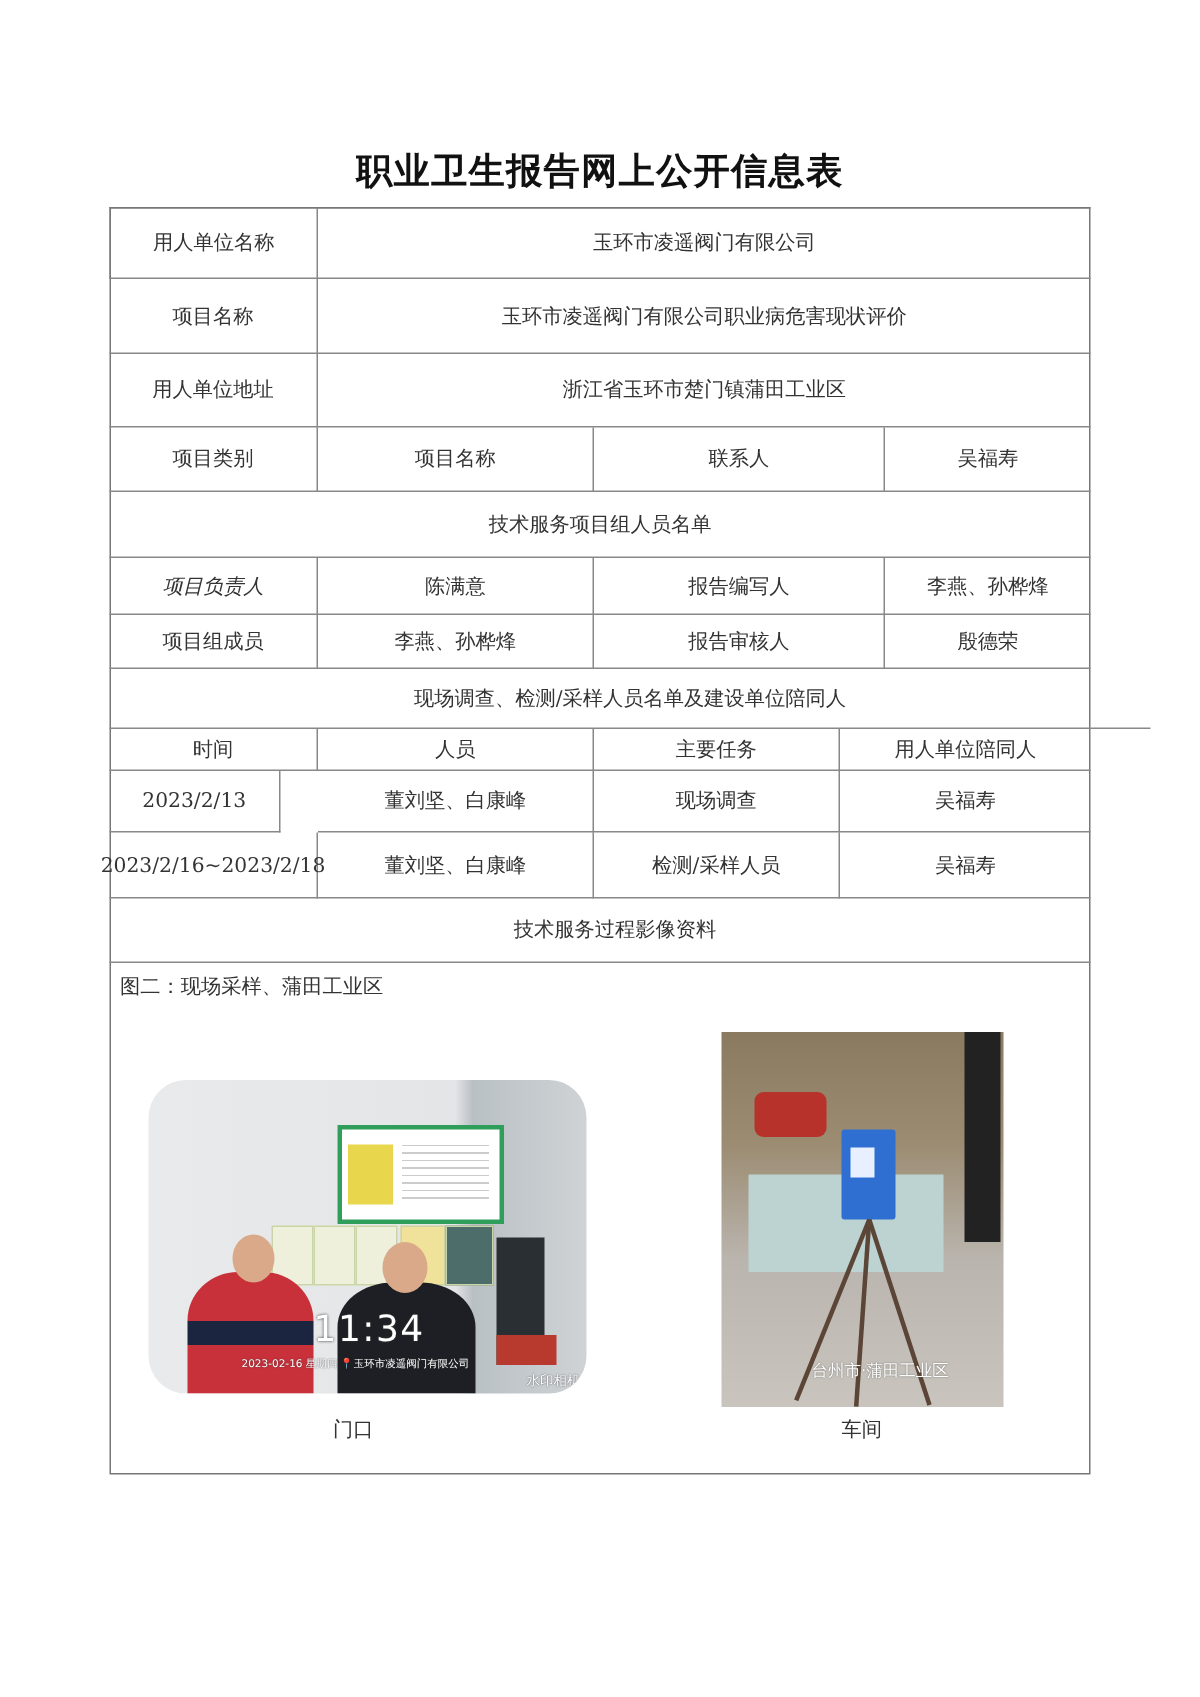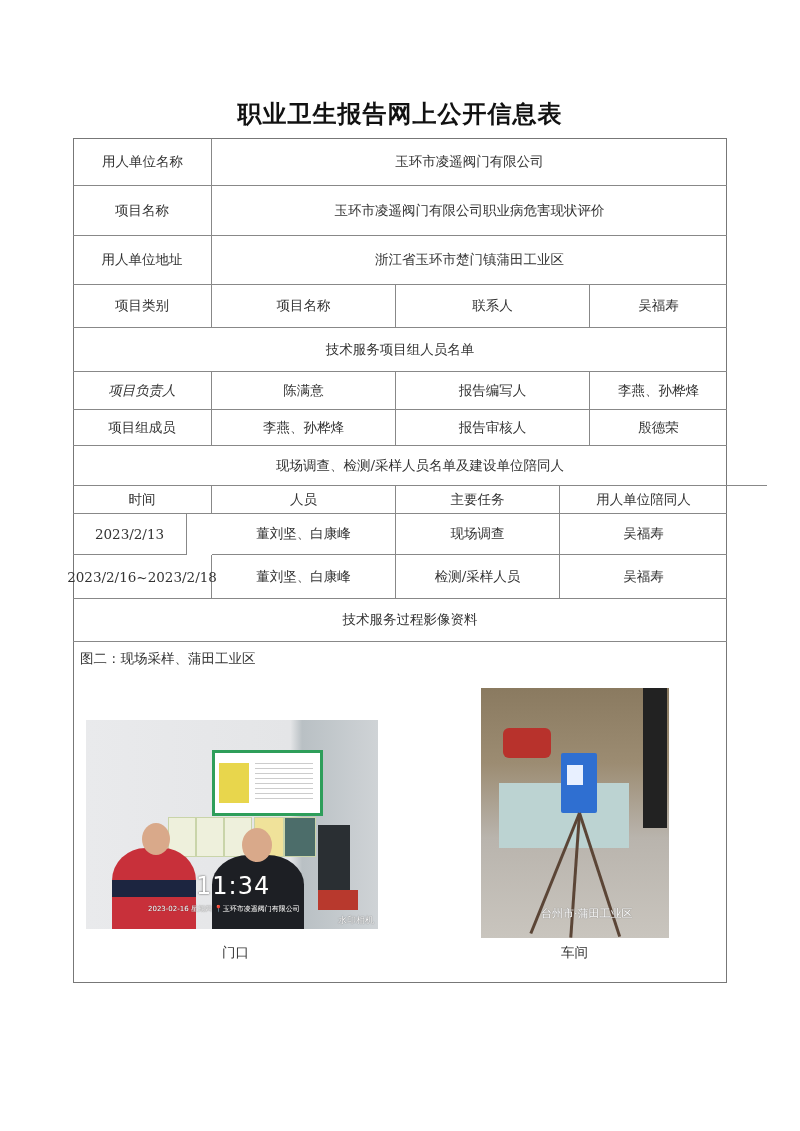--- a/index.html
+++ b/index.html
@@ -9,22 +9,22 @@
            font-family: "DejaVu Sans", "Liberation Sans", sans-serif; font-weight: bold;
            font-size: 24px; color: #111; letter-spacing: 1px; }
   .frame { position: absolute; left: 73px; top: 138px; width: 654px; height: 845px;
            border: 1px solid #777; box-sizing: border-box; }
   .cell { position: absolute; box-sizing: border-box; display: flex; align-items: center;
           justify-content: center; font-size: 13.5px; color: #333; text-align: center;
           border-right: 1px solid #888; border-bottom: 1px solid #888; }
   .noright { border-right: none; }
   .caption-block { position: absolute; left: 80px; top: 647px; font-size: 13.5px; color: #333; line-height: 22px; }
   .photo { position: absolute; overflow: hidden; }
-  .photo1 { left: 86px; top: 720px; width: 292px; height: 209px;
-            background: linear-gradient(90deg, #e9eaec 0%, #e4e5e7 70%, #b9c0c4 74%, #cfd3d6 100%); }
+  .photo1 { left: 99px; top: 720px; width: 292px; height: 209px;
+            background: linear-gradient(90deg, #e9eaec 0%, #e4e5e7 70%, #b9c0c4 74%, #cfd3d6 100%); border-radius: 25px; }
   .photo2 { left: 481px; top: 688px; width: 188px; height: 250px;
             background: linear-gradient(180deg, #8a7a60 0%, #9c8c72 30%, #b9b4ad 60%, #c9c5be 100%); }
   .photo-label { position: absolute; font-size: 13.5px; color: #333; }
   .board { position: absolute; left: 126px; top: 30px; width: 105px; height: 60px; background: #fff;
            border: 3px solid #2e9e5a; }
   .board .map { position: absolute; left: 4px; top: 10px; width: 30px; height: 40px; background: #e8d64c; }
   .board .lines { position: absolute; left: 40px; top: 10px; width: 58px; height: 40px;
                   background: repeating-linear-gradient(180deg, #ccc 0 1px, #fff 1px 5px); }
   .poster { position: absolute; top: 97px; height: 38px; background: #eef0dc; border: 1px solid #c9d4a9; }
   .person { position: absolute; border-radius: 40% 40% 0 0; }

